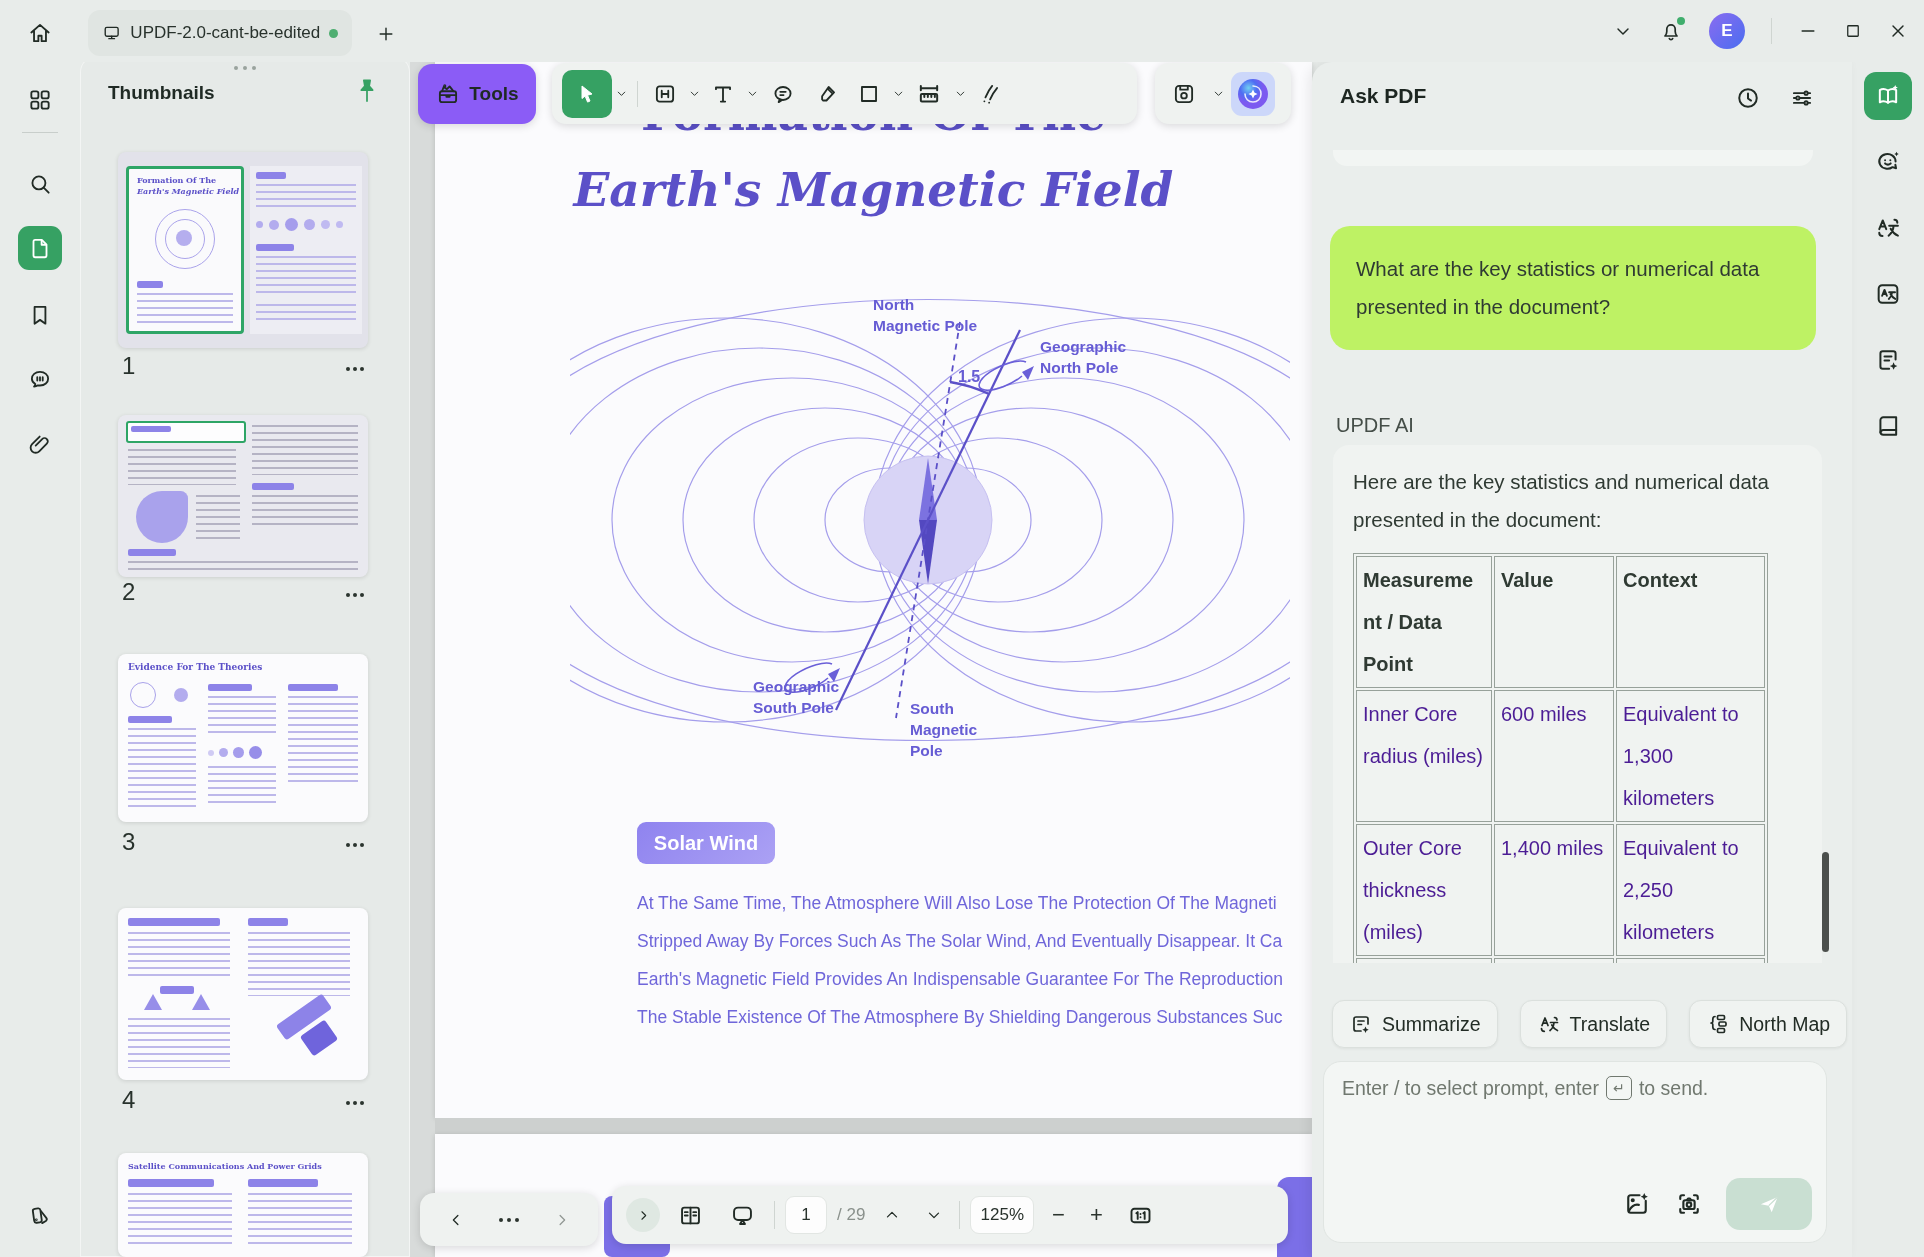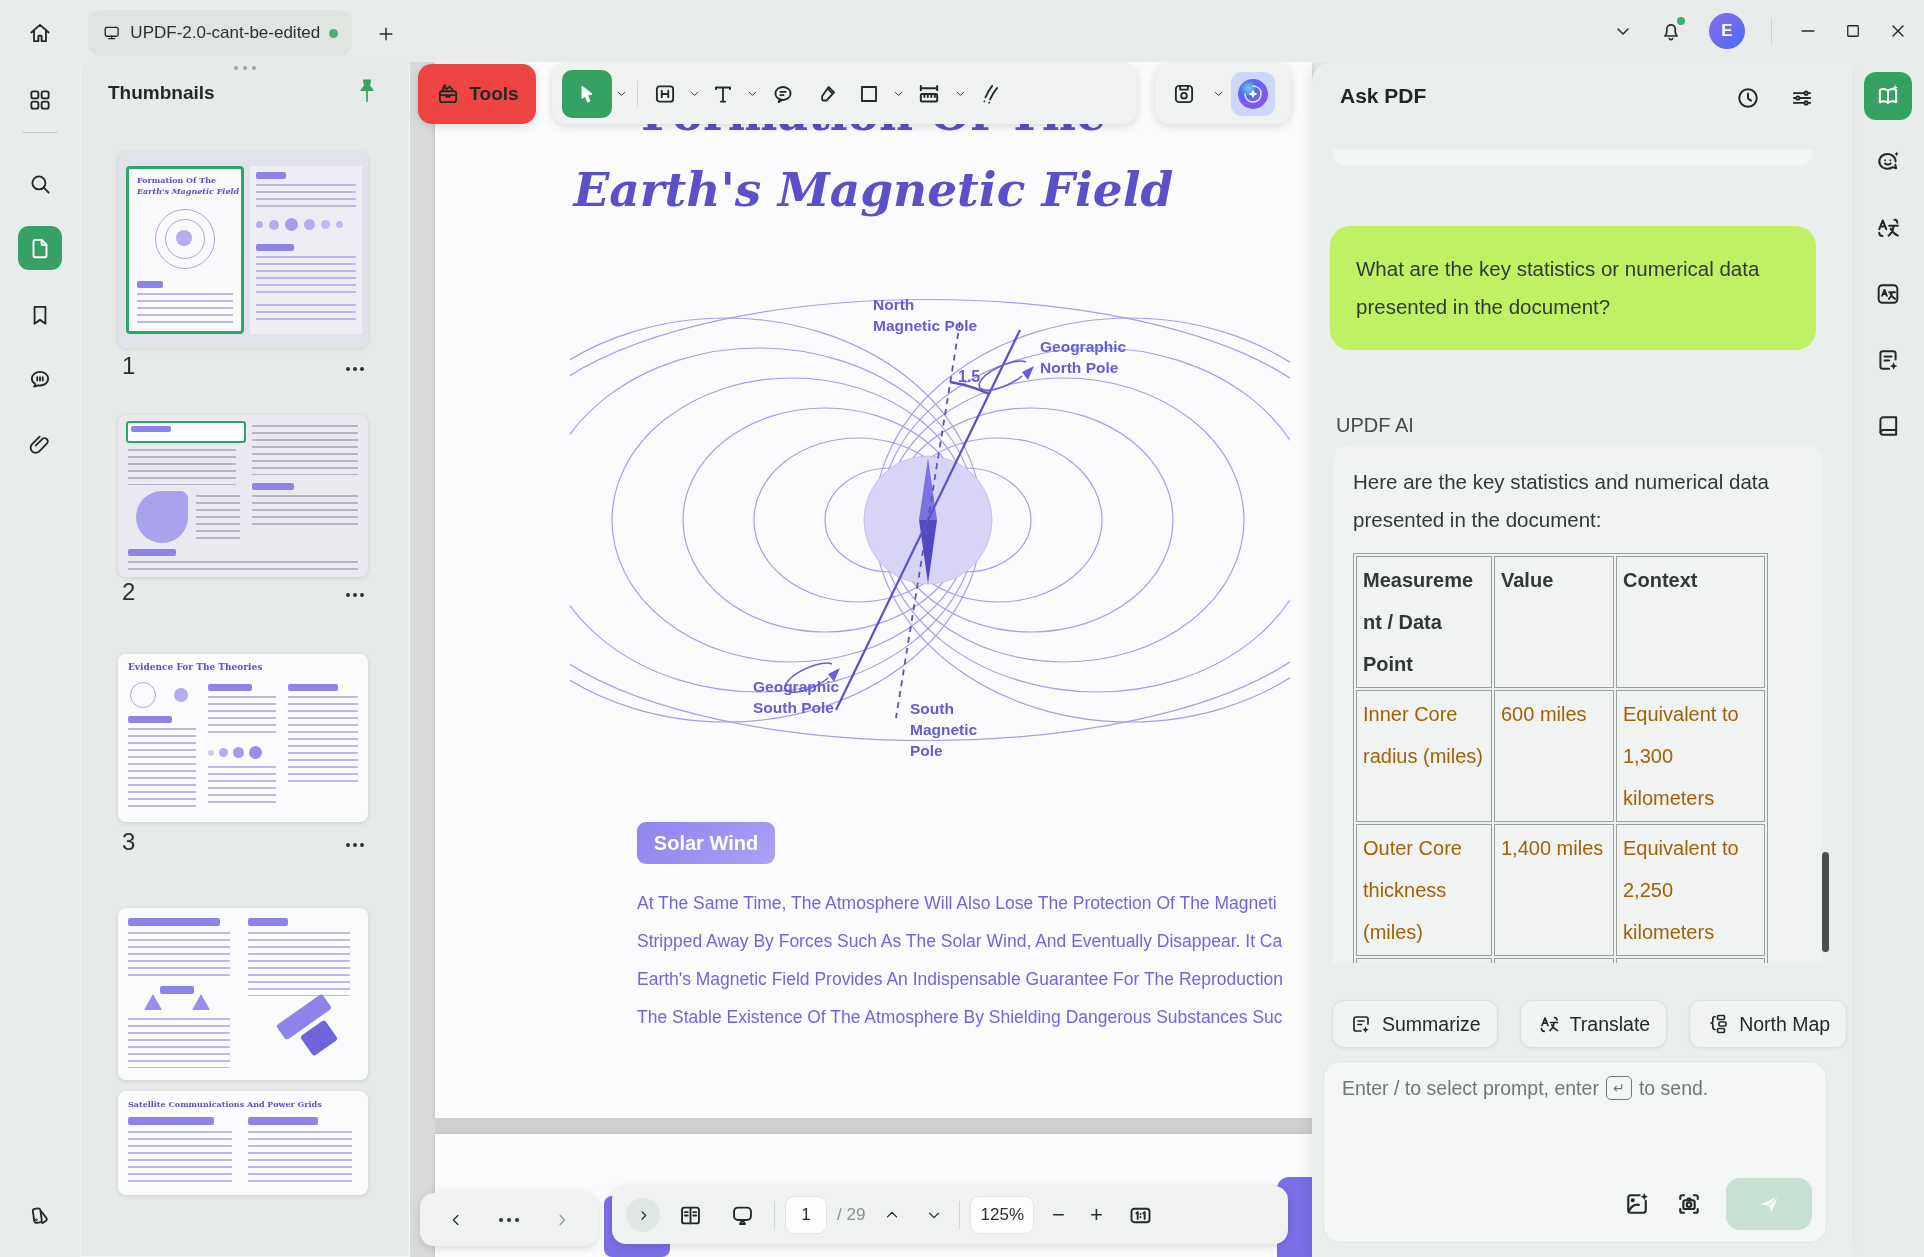--- a/index.html
+++ b/index.html
@@ -55,21 +55,21 @@
   .solarbadge{position:absolute;left:202px;top:760px;width:138px;height:42px;border-radius:9px;
               background:linear-gradient(135deg,#8f83ef,#aba1f4);color:#fff;font-weight:bold;font-size:20px;
               display:flex;align-items:center;justify-content:center}
   .para{position:absolute;left:202px;width:700px;font-size:17.5px;color:#6f66da;white-space:nowrap;overflow:hidden}
   .nextbadge{position:absolute;background:#7b6fe7;color:#fff;font-weight:bold;font-size:20px;
              display:flex;align-items:flex-start;padding:8px 0 0 12px;box-sizing:border-box}
 
   
   .pill{position:absolute;background:#eff2f0;border-radius:14px;box-shadow:0 2px 8px rgba(0,0,0,.14);z-index:30}
   #toolsbtn{left:418px;top:64px;width:118px;height:60px;display:flex;align-items:center;justify-content:center;gap:8px;
-            background:#ef4444;font-weight:bold;font-size:19px}
+            background:#8b5cf6;font-weight:bold;font-size:19px}
   #maintoolbar{left:552px;top:63px;width:585px;height:61px;display:flex;align-items:center;padding:0 10px;box-sizing:border-box}
   .tbtn{height:48px;display:flex;align-items:center;justify-content:center;border-radius:10px}
   .tbtn.sel{background:#36a163;width:50px}
   .tchev{width:18px;display:flex;align-items:center;justify-content:center}
   .tdiv{width:1px;height:26px;background:#cfd5d1;margin:0 7px}
   #savepill{left:1155px;top:63px;width:136px;height:61px;display:flex;align-items:center;padding:0 8px;box-sizing:border-box;gap:4px}
   .aibtn{width:44px;height:44px;border-radius:11px;background:#ccd7fa;display:flex;align-items:center;justify-content:center}
 
   
   #navpill{left:420px;top:1193px;width:178px;height:53px;display:flex;align-items:center;justify-content:space-around;padding:0 10px;box-sizing:border-box}
@@ -89,21 +89,21 @@
   .askic{position:absolute;top:20px;width:32px;height:32px;display:flex;align-items:center;justify-content:center}
   .remnant{position:absolute;left:21px;top:88px;width:480px;height:16px;background:#f2f5f3;border-radius:0 0 14px 14px}
   .question{position:absolute;left:18px;top:164px;width:486px;box-sizing:border-box;background:#bef264;border-radius:20px;
             padding:24px 26px;font-size:20.5px;line-height:38px;color:#2f3a33}
   .ainame{position:absolute;left:24px;top:352px;font-size:20px;color:#454e48}
   .answer{position:absolute;left:21px;top:383px;width:489px;height:518px;box-sizing:border-box;background:#f0f3f1;
           border-radius:16px 16px 0 0;padding:18px 20px;overflow:hidden}
   .answer-intro{font-size:20.5px;line-height:38px;color:#2f3a33;margin-bottom:14px}
   table.ans{border-collapse:separate;border-spacing:2px;border:1px solid #97a19a;background:#f0f3f1}
   table.ans td,table.ans th{border:1px solid #97a19a;vertical-align:top;text-align:left;
-        padding:2px 6px;font-size:20px;line-height:42px;color:#a16207;font-weight:normal;overflow-wrap:anywhere}
+        padding:2px 6px;font-size:20px;line-height:42px;color:#4c1d95;font-weight:normal;overflow-wrap:anywhere}
   table.ans th{font-weight:bold;color:#2f3a33}
   .c1{width:122px}.c2{width:106px}.c3{width:135px}
   .ask-scrollbar{position:absolute;left:510px;top:790px;width:7px;height:100px;background:#4b4f4c;border-radius:4px}
   .actrow{position:absolute;left:20px;top:938px;display:flex;gap:22px}
   .actbtn{height:46px;background:#f0f3f1;border:1px solid #dbe0dd;border-radius:12px;display:flex;align-items:center;
           gap:9px;padding:0 16px;font-size:19.5px;color:#222c25;box-shadow:0 1px 3px rgba(0,0,0,.06)}
   .inputcard{position:absolute;left:11px;top:999px;width:504px;height:182px;background:#f3f6f4;border:1px solid #e0e5e2;
              border-radius:18px;box-sizing:border-box}
   .placeholder{position:absolute;left:18px;top:14px;display:flex;align-items:center;gap:7px;font-size:19.5px;color:#70786f}
   .enterkey{display:inline-flex;align-items:center;justify-content:center;width:24px;height:22px;border:1.6px solid #70786f;
@@ -386,21 +386,21 @@
     <div class="abs" style="left:158px;top:100px;width:56px;height:18px;background:#8d83e8;border-radius:3px;transform:rotate(-35deg)"></div>
     <div class="abs" style="left:186px;top:118px;width:30px;height:24px;background:#6f64dc;border-radius:3px;transform:rotate(-35deg)"></div>
   </div>
   <div class="thumb-label" style="top:1030px">4</div>
   <div class="more" style="top:1034px">
       <i></i>
       <i></i>
       <i></i>
     </div>
 
-  <div class="thumbcard" style="top:1035px;height:104px">
+  <div class="thumbcard" style="top:1097px;height:104px">
     <div class="tserif" style="position:absolute;left:10px;top:8px;font-size:8px;white-space:nowrap">Satellite Communications And Power Grids</div>
     <div class="fbadge abs" style="left:10px;top:26px;width:86px;height:8px"></div>
     <div class="fbadge abs" style="left:130px;top:26px;width:70px;height:8px"></div>
     <div class="ftext abs" style="left:10px;top:40px;width:104px;height:56px"></div>
     <div class="ftext abs" style="left:130px;top:40px;width:104px;height:56px"></div>
   </div>
 </div>
 
 <div id="toolsbtn" class="pill">
   <svg class="ic" width="26" height="26" viewBox="0 0 24 24">

